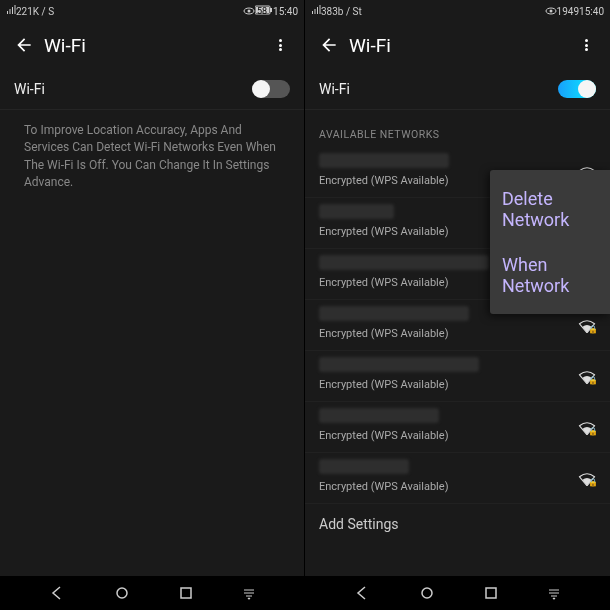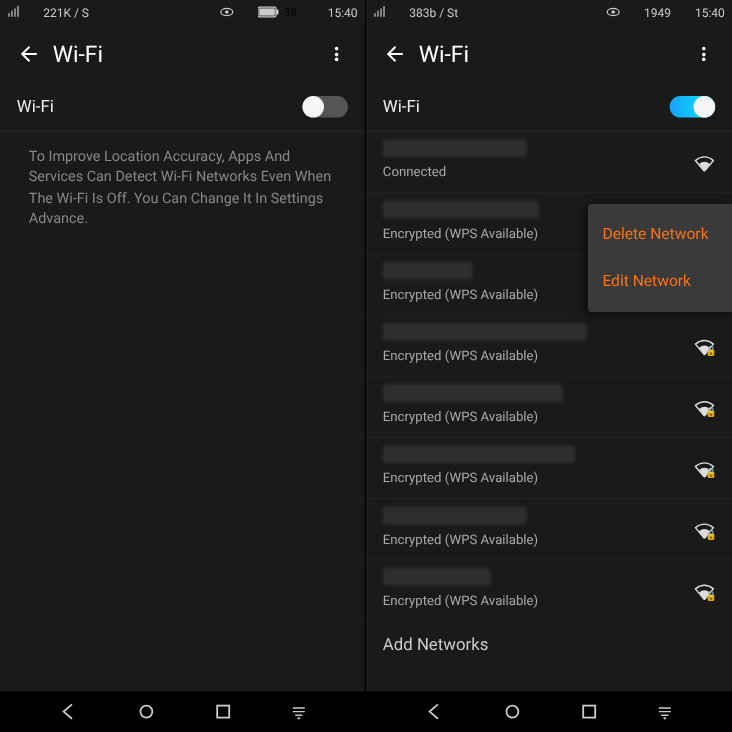--- a/index.html
+++ b/index.html
@@ -2,21 +2,21 @@
 <html><head>
 <meta charset="utf-8">
 <style>
   * { margin: 0; padding: 0; box-sizing: border-box; font-family: Roboto, Arial, sans-serif; }
   body { background: #000; color: #fff; width: 610px; height: 610px; overflow: hidden; }
   .container { display: flex; width: 610px; height: 610px; }
   .pane { width: 305px; height: 610px; background: #1a1a1a; position: relative; display: flex; flex-direction: column; }
   .pane.left { border-right: 1px solid #000; }
 
   .status-bar { height: 22px; display: flex; align-items: center; justify-content: space-between; padding: 0 6px; font-size: 10px; color: #ccc; background: #1a1a1a; }
-  .status-left, .status-right { display: flex; align-items: center; gap: 20px; }
+  .status-left, .status-right { display: flex; align-items: center; gap: 0; }
   .status-right { margin-left: auto; }
   .signal-icon, .eye-icon, .batt-icon { display: inline-block; }
 
   .header { height: 46px; display: flex; align-items: center; padding: 0 8px; position: relative; }
   .back-btn { width: 32px; height: 32px; display: flex; align-items: center; justify-content: center; }
   .header-title { font-size: 19px; font-weight: 400; margin-left: 4px; color: #fff; }
   .overflow-btn { width: 32px; height: 32px; display: flex; align-items: center; justify-content: center; margin-left: auto; }
   .dot { width: 3px; height: 3px; background: #fff; border-radius: 50%; margin: 1.5px 0; }
 
   .toggle-row { height: 42px; display: flex; align-items: center; justify-content: space-between; padding: 0 14px; border-bottom: 1px solid rgba(255,255,255,0.05); }
@@ -41,21 +41,21 @@
   .wifi-sig .lock { position: absolute; right: -2px; bottom: -2px; font-size: 8px; color: #ddd; }
 
   .add-net { font-size: 14px; color: #ccc; padding: 12px 14px; }
 
   .nav-bar { position: absolute; bottom: 0; left: 0; width: 610px; height: 34px; background: #000; display: flex; align-items: center; }
   .nav-half { width: 305px; display: flex; align-items: center; justify-content: space-evenly; }
   .nav-btn svg { display: block; }
 
   .context-menu { position: absolute; top: 170px; right: 0; width: 120px; background: #3a3a3a; border-radius: 3px 0 0 3px; box-shadow: -2px 2px 8px rgba(0,0,0,0.6); z-index: 50; padding: 6px 0; }
   .ctx-title { font-size: 14px; color: #fff; padding: 10px 12px 8px; }
-  .ctx-item { font-size: 13px; color: #f97316; padding: 12px 12px; }
+  .ctx-item { font-size: 18px; color: #c4b5fd; padding: 12px 12px; }
 </style>
 </head>
 <body>
 
 <div class="container">
 
   <div class="pane left">
     <div class="status-bar">
       <div class="status-left">
         <span class="signal-icon">
@@ -148,92 +148,85 @@
       </div>
     </div>
 
     <div class="toggle-row">
       <span class="toggle-label">Wi-Fi</span>
       <div class="switch on">
           <div class="knob"></div>
         </div>
     </div>
 
+    <div class="section-label">AVAILABLE NETWORKS</div>
 
     <div class="net-list" id="net-list">
         <div class="net-item">
+          <div class="ssid-blur" style="width: 130px;"></div>
+          <div class="net-status">Encrypted (WPS Available)</div>
+          <div class="wifi-sig"><svg viewBox="0 0 24 18">
+              <path d="M12 18 L2 6 Q12 -2 22 6 Z" fill="none" stroke="#ddd" stroke-width="1.5"></path>
+              <path d="M12 18 L6 10 Q12 5 18 10 Z" fill="#ddd"></path>
+            </svg><span class="lock">🔒</span></div>
+        </div>
+        <div class="net-item">
+          <div class="ssid-blur" style="width: 75px;"></div>
+          <div class="net-status">Encrypted (WPS Available)</div>
+          <div class="wifi-sig"><svg viewBox="0 0 24 18">
+              <path d="M12 18 L2 6 Q12 -2 22 6 Z" fill="none" stroke="#ddd" stroke-width="1.5"></path>
+              <path d="M12 18 L6 10 Q12 5 18 10 Z" fill="#ddd"></path>
+            </svg><span class="lock">🔒</span></div>
+        </div>
+        <div class="net-item">
+          <div class="ssid-blur" style="width: 170px;"></div>
+          <div class="net-status">Encrypted (WPS Available)</div>
+          <div class="wifi-sig"><svg viewBox="0 0 24 18">
+              <path d="M12 18 L2 6 Q12 -2 22 6 Z" fill="none" stroke="#ddd" stroke-width="1.5"></path>
+              <path d="M12 18 L6 10 Q12 5 18 10 Z" fill="#ddd"></path>
+            </svg><span class="lock">🔒</span></div>
+        </div>
+        <div class="net-item">
+          <div class="ssid-blur" style="width: 150px;"></div>
+          <div class="net-status">Encrypted (WPS Available)</div>
+          <div class="wifi-sig"><svg viewBox="0 0 24 18">
+              <path d="M12 18 L2 6 Q12 -2 22 6 Z" fill="none" stroke="#ddd" stroke-width="1.5"></path>
+              <path d="M12 18 L6 10 Q12 5 18 10 Z" fill="#ddd"></path>
+            </svg><span class="lock">🔒</span></div>
+        </div>
+        <div class="net-item">
+          <div class="ssid-blur" style="width: 160px;"></div>
+          <div class="net-status">Encrypted (WPS Available)</div>
+          <div class="wifi-sig"><svg viewBox="0 0 24 18">
+              <path d="M12 18 L2 6 Q12 -2 22 6 Z" fill="none" stroke="#ddd" stroke-width="1.5"></path>
+              <path d="M12 18 L6 10 Q12 5 18 10 Z" fill="#ddd"></path>
+            </svg><span class="lock">🔒</span></div>
+        </div>
+        <div class="net-item">
           <div class="ssid-blur" style="width: 120px;"></div>
-          <div class="net-status">Connected</div>
-          <div class="wifi-sig"><svg viewBox="0 0 24 18">
-              <path d="M12 18 L2 6 Q12 -2 22 6 Z" fill="none" stroke="#ddd" stroke-width="1.5"></path>
-              <path d="M12 18 L6 10 Q12 5 18 10 Z" fill="#ddd"></path>
-            </svg></div>
-        </div>
-        <div class="net-item">
-          <div class="ssid-blur" style="width: 130px;"></div>
-          <div class="net-status">Encrypted (WPS Available)</div>
-          <div class="wifi-sig"><svg viewBox="0 0 24 18">
-              <path d="M12 18 L2 6 Q12 -2 22 6 Z" fill="none" stroke="#ddd" stroke-width="1.5"></path>
-              <path d="M12 18 L6 10 Q12 5 18 10 Z" fill="#ddd"></path>
-            </svg><span class="lock">🔒</span></div>
-        </div>
-        <div class="net-item">
-          <div class="ssid-blur" style="width: 75px;"></div>
-          <div class="net-status">Encrypted (WPS Available)</div>
-          <div class="wifi-sig"><svg viewBox="0 0 24 18">
-              <path d="M12 18 L2 6 Q12 -2 22 6 Z" fill="none" stroke="#ddd" stroke-width="1.5"></path>
-              <path d="M12 18 L6 10 Q12 5 18 10 Z" fill="#ddd"></path>
-            </svg><span class="lock">🔒</span></div>
-        </div>
-        <div class="net-item">
-          <div class="ssid-blur" style="width: 170px;"></div>
-          <div class="net-status">Encrypted (WPS Available)</div>
-          <div class="wifi-sig"><svg viewBox="0 0 24 18">
-              <path d="M12 18 L2 6 Q12 -2 22 6 Z" fill="none" stroke="#ddd" stroke-width="1.5"></path>
-              <path d="M12 18 L6 10 Q12 5 18 10 Z" fill="#ddd"></path>
-            </svg><span class="lock">🔒</span></div>
-        </div>
-        <div class="net-item">
-          <div class="ssid-blur" style="width: 150px;"></div>
-          <div class="net-status">Encrypted (WPS Available)</div>
-          <div class="wifi-sig"><svg viewBox="0 0 24 18">
-              <path d="M12 18 L2 6 Q12 -2 22 6 Z" fill="none" stroke="#ddd" stroke-width="1.5"></path>
-              <path d="M12 18 L6 10 Q12 5 18 10 Z" fill="#ddd"></path>
-            </svg><span class="lock">🔒</span></div>
-        </div>
-        <div class="net-item">
-          <div class="ssid-blur" style="width: 160px;"></div>
-          <div class="net-status">Encrypted (WPS Available)</div>
-          <div class="wifi-sig"><svg viewBox="0 0 24 18">
-              <path d="M12 18 L2 6 Q12 -2 22 6 Z" fill="none" stroke="#ddd" stroke-width="1.5"></path>
-              <path d="M12 18 L6 10 Q12 5 18 10 Z" fill="#ddd"></path>
-            </svg><span class="lock">🔒</span></div>
-        </div>
-        <div class="net-item">
-          <div class="ssid-blur" style="width: 120px;"></div>
           <div class="net-status">Encrypted (WPS Available)</div>
           <div class="wifi-sig"><svg viewBox="0 0 24 18">
               <path d="M12 18 L2 6 Q12 -2 22 6 Z" fill="none" stroke="#ddd" stroke-width="1.5"></path>
               <path d="M12 18 L6 10 Q12 5 18 10 Z" fill="#ddd"></path>
             </svg><span class="lock">🔒</span></div>
         </div>
         <div class="net-item">
           <div class="ssid-blur" style="width: 90px;"></div>
           <div class="net-status">Encrypted (WPS Available)</div>
           <div class="wifi-sig"><svg viewBox="0 0 24 18">
               <path d="M12 18 L2 6 Q12 -2 22 6 Z" fill="none" stroke="#ddd" stroke-width="1.5"></path>
               <path d="M12 18 L6 10 Q12 5 18 10 Z" fill="#ddd"></path>
             </svg><span class="lock">🔒</span></div>
         </div>
-        <div class="add-net">Add Networks</div>
+        <div class="add-net">Add Settings</div>
       </div>
 
     <div class="context-menu">
       <div class="ctx-item">Delete Network</div>
-      <div class="ctx-item">Edit Network</div>
+      <div class="ctx-item">When Network</div>
     </div>
   </div>
 
   <div class="nav-bar">
     <div class="nav-half">
       <span class="nav-btn">
           <svg width="16" height="16" viewBox="0 0 16 16">
             <path d="M11 2 L4 8 L11 14" fill="none" stroke="#ccc" stroke-width="1.5"></path>
           </svg>
         </span>

